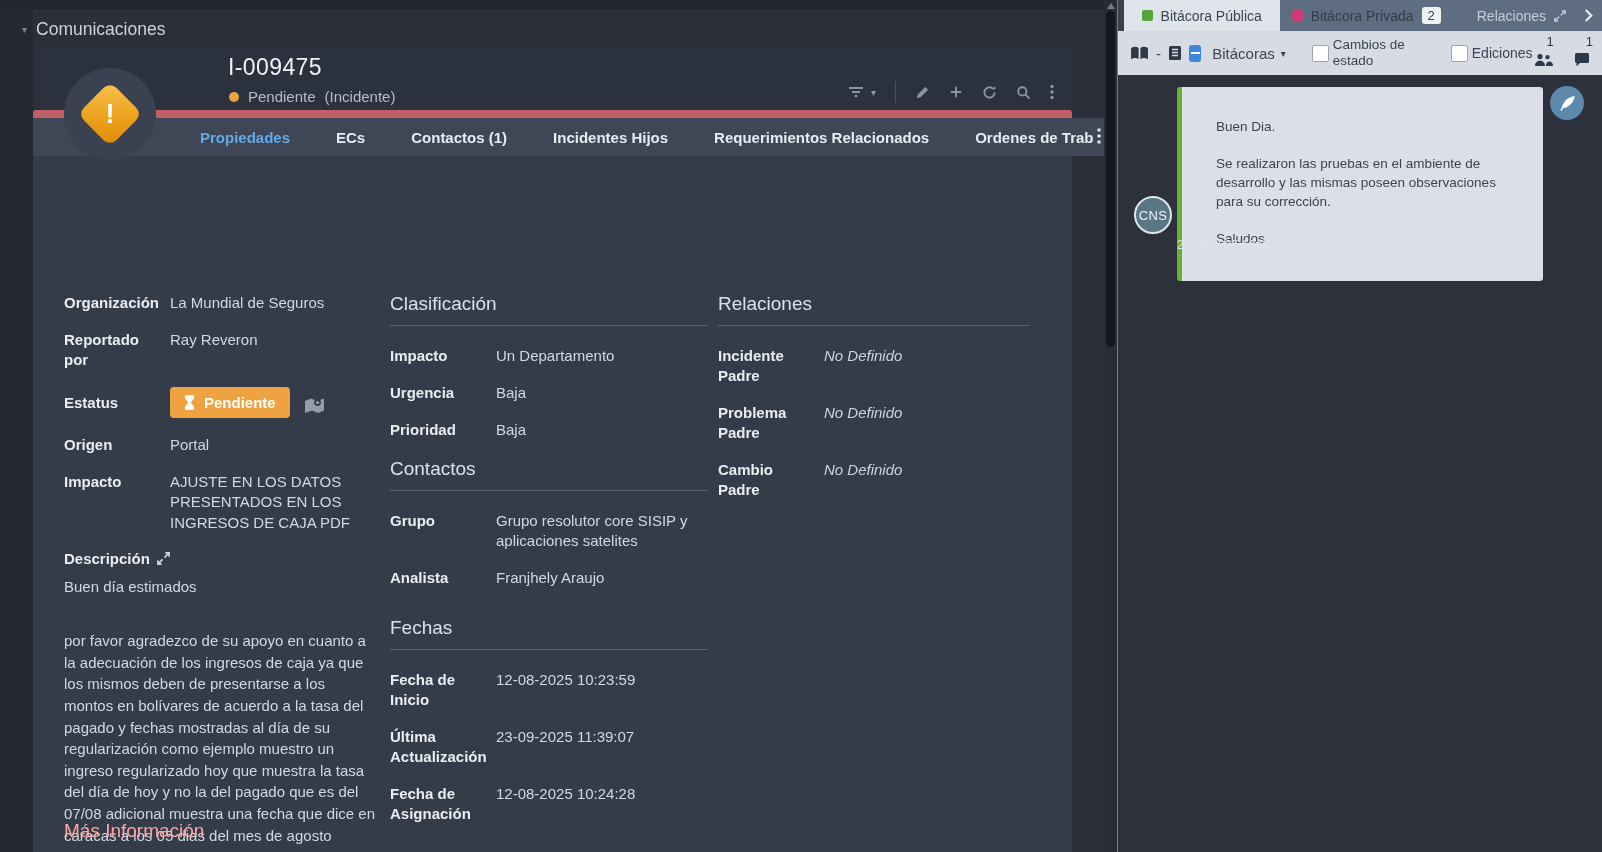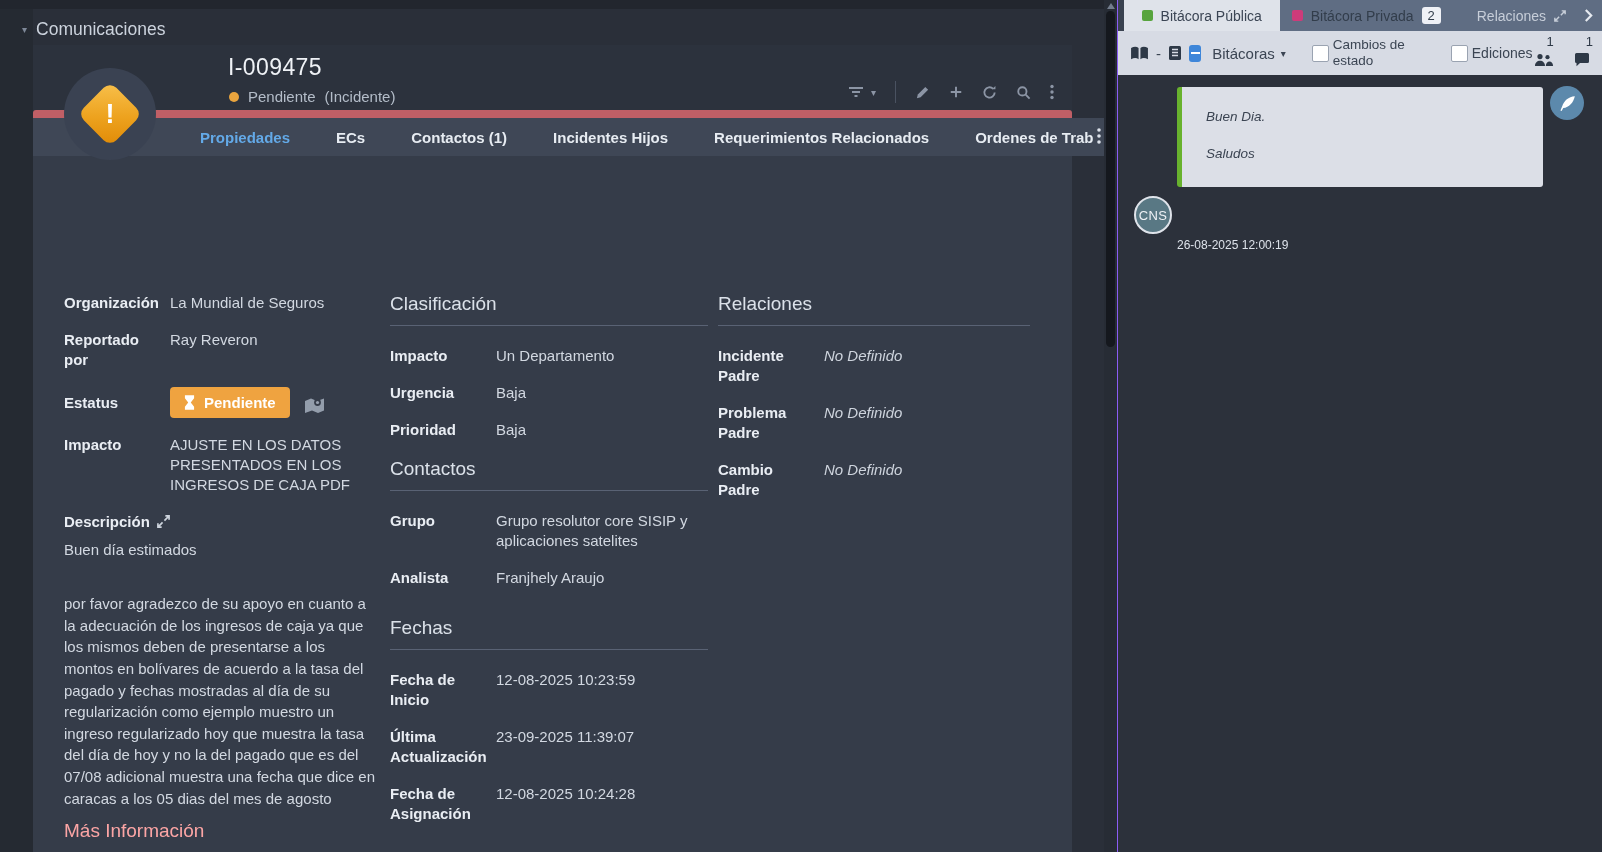--- a/index.html
+++ b/index.html
@@ -98,21 +98,21 @@
   .counter{position:relative;width:24px;height:32px;margin-left:14px;color:#2e3947;}
   .counter .n{position:absolute;top:-3px;right:-2px;font-size:13px;}
   .counter svg{position:absolute;bottom:2px;left:0;}
   
   .fab{position:absolute;right:19px;top:86px;width:34px;height:34px;border-radius:50%;
        background:#5c89ac;display:flex;align-items:center;justify-content:center;color:#fff;
        cursor:pointer;}
   .msg-card{position:absolute;left:59px;top:87px;width:366px;box-sizing:border-box;
             background:#dcdfe7;border-left:5px solid #68b22e;border-radius:3px;
             padding:13px 16px 15px 16px;color:#3b4452;font-size:13.5px;line-height:1.4;}
-  .msg-card p{margin:8px;font-style:italic;}
+  .msg-card p{margin:18px;}
   .msg-card p + p{margin-top:18px;}
   .msg-avatar{position:absolute;left:16px;top:196px;width:34px;height:34px;border-radius:50%;
               background:#597884;border:2px solid #dfe3ea;color:#eef1f5;font-size:13px;
               display:flex;align-items:center;justify-content:center;letter-spacing:.4px;}
   .msg-time{position:absolute;left:59px;top:238px;font-size:12px;color:#dde2ea;}
   svg{display:block;}
 </style>
 </head>
 <body>
 
@@ -223,20 +223,24 @@
             <span class="map-ic">
               <svg width="21" height="18" viewBox="0 0 21 18" fill="currentColor">
                   <path d="M1 4l6-2.5 6 2.5 7-2.5v12l-6 2.5-6-2.5-7 2.5z" opacity=".95"></path>
                   <circle cx="13.5" cy="5.5" r="3.4" fill="#353c49"></circle>
                   <circle cx="13.5" cy="5.5" r="1.6" fill="currentColor"></circle>
                 </svg>
             </span>
           </span>
         </div>
         <div class="frow">
+          <span class="lbl">Origen</span>
+          <span class="val">Portal</span>
+        </div>
+        <div class="frow">
           <span class="lbl">Impacto</span>
           <span class="val">AJUSTE EN LOS DATOS PRESENTADOS EN LOS INGRESOS DE CAJA PDF</span>
         </div>
 
         <div class="desc-lbl">
           <span>Descripción</span>
           <span class="exp">
             <svg width="13" height="13" viewBox="0 0 14 14" fill="none" stroke="currentColor" stroke-width="1.8">
                 <path d="M9 1h4v4M13 1L8 6M5 13H1V9M1 13l5-5"></path>
               </svg>
@@ -385,18 +389,19 @@
     </div>
 
     <div class="fab">
       <svg width="17" height="17" viewBox="0 0 18 18" fill="currentColor">
           <path d="M16.8 1.2C10 1.8 5.4 5.8 3.4 11.9l-1.9 4.5 1.3.5 1.7-3.1c6.2-1 10.7-5.6 12.3-12.6z"></path>
         </svg>
     </div>
 
     <div class="msg-card">
       <p>Buen Dia.</p>
+      <p>Se realizaron las pruebas en el ambiente de desarrollo y las mismas poseen  observaciones para su corrección.</p>
       <p>Saludos</p>
     </div>
     <div class="msg-avatar">CNS</div>
     <div class="msg-time">26-08-2025 12:00:19</div>
   </div>
 </div>
 
 </body></html>

